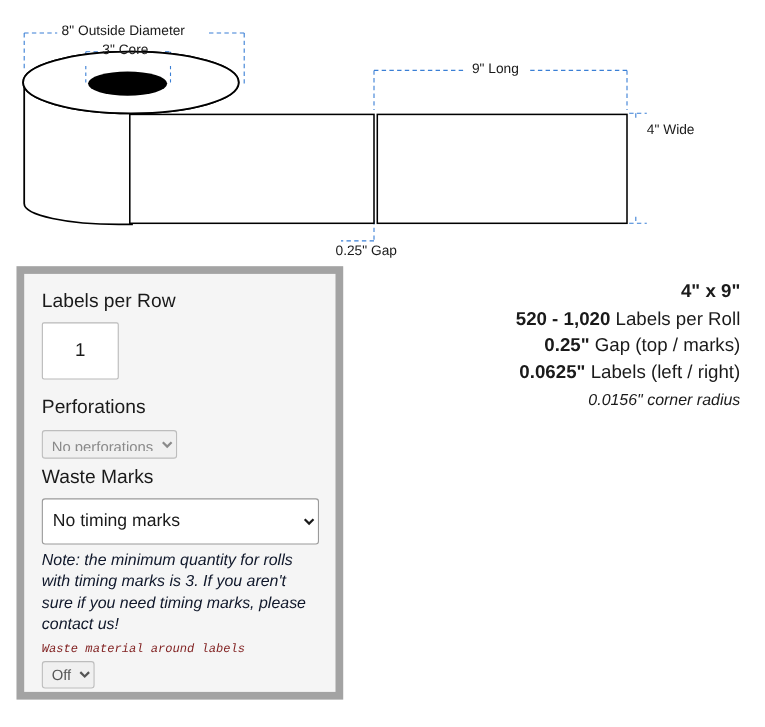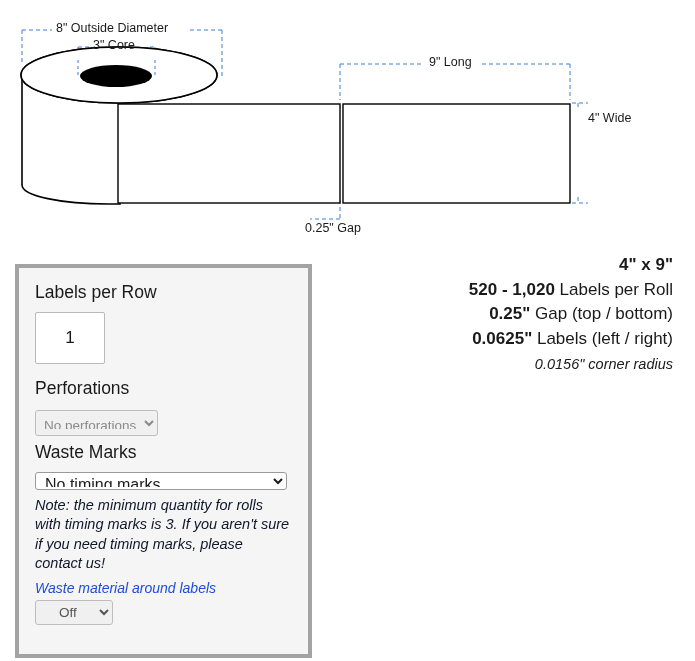--- a/index.html
+++ b/index.html
@@ -24,24 +24,24 @@
   }
   .dim-od   { left: 56px;  top: 21px; }
   .dim-core { left: 93px;  top: 38px; }
   .dim-long { left: 429px; top: 55px; }
   .dim-wide { left: 588px; top: 111px; }
   .dim-gap  { left: 305px; top: 221px; }
 
   
   .panel {
     position: absolute;
-    left: 15px; top: 264px;
+    left: 15px; top: 242px;
     width: 297px; height: 394px;
     background: #f5f5f5;
-    border: 4px solid #a3a3a3;
+    border: 7px solid #a3a3a3;
     padding: 14px 16px 0 16px;
   }
   .panel h3 {
     margin: 0 0 8px 0;
     font-size: 17.5px;
     font-weight: 400;
     color: #1a1a1a;
     line-height: 1.25;
   }
   .panel h3.tight { margin-top: 2px; }
@@ -64,54 +64,55 @@
     font-size: 13.5px;
     color: #8a8a8a;
     background: #f0f0f0;
     border: 1px solid #bdbdbd;
     border-radius: 3px;
     padding: 6px 4px;
     margin: 2px 0 6px 0;
   }
   .select-lg {
     display: block;
-    width: 252px; height: 18px;
+    width: 252px; height: 42px;
     font-family: "Liberation Sans", sans-serif;
     font-size: 16px;
     color: #1a1a1a;
     background: #ffffff;
     border: 1px solid #9a9a9a;
     border-radius: 3px;
     padding: 2px 5px;
     margin: 2px 0 6px 0;
   }
   .select-off {
     display: inline-block;
     height: 25px;
     font-family: "Liberation Sans", sans-serif;
     font-size: 13.5px;
     color: #555;
     background: #f0f0f0;
     border: 1px solid #bdbdbd;
     border-radius: 3px;
-    padding: 1px 19px;
+    padding: 1px 4px;
     margin-top: 4px;
   }
   .note {
     font-size: 14.5px;
     font-style: italic;
     color: #0f172a;
     line-height: 1.35;
     margin: 2px 0 6px 0;
   }
   .waste {
-    font-size: 14px;
+    font-size: 11px;
     font-style: italic;
-    color: #1d4ed8;
+    color: #7f1d1d;
     margin: 4px 0 0 0;
+    font-family: Liberation Mono, monospace;
   }
 
   
   .specs {
     position: absolute;
     right: 22px; top: 253px;
     width: 330px;
     text-align: right;
     line-height: 1.45;
   }
@@ -212,21 +213,21 @@
   <div class="specs">
     <div class="line">
       <b>4" x 9"</b>
     </div>
     <div class="line">
       <b>520 - 1,020</b>
       <span>Labels per Roll</span>
     </div>
     <div class="line">
       <b>0.25"</b>
-      <span>Gap (top / bottom)</span>
+      <span>Gap (top / marks)</span>
     </div>
     <div class="line">
       <b>0.0625"</b>
       <span>Labels (left / right)</span>
     </div>
     <div class="radius">0.0156" corner radius</div>
   </div>
 
 </div>
 

